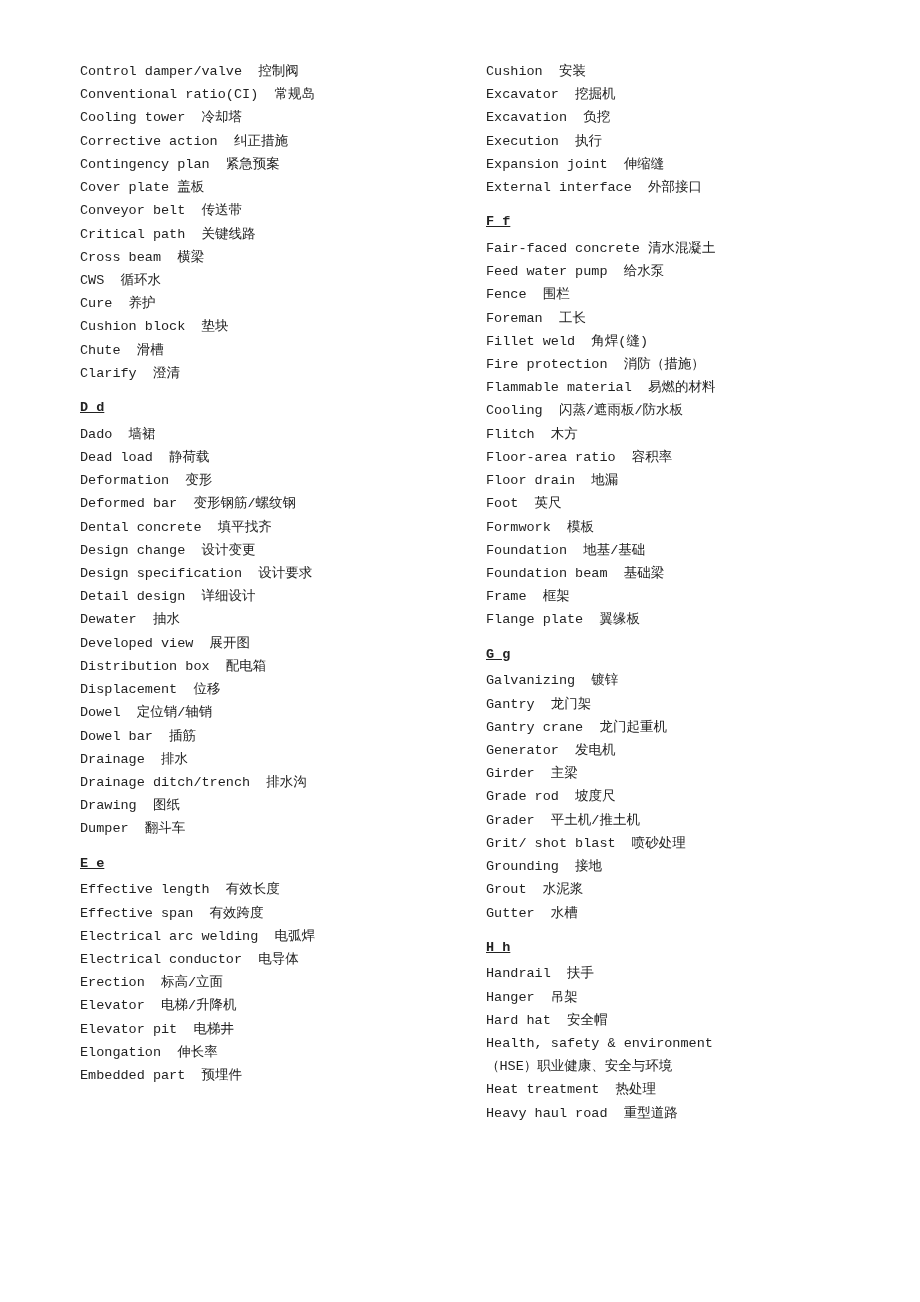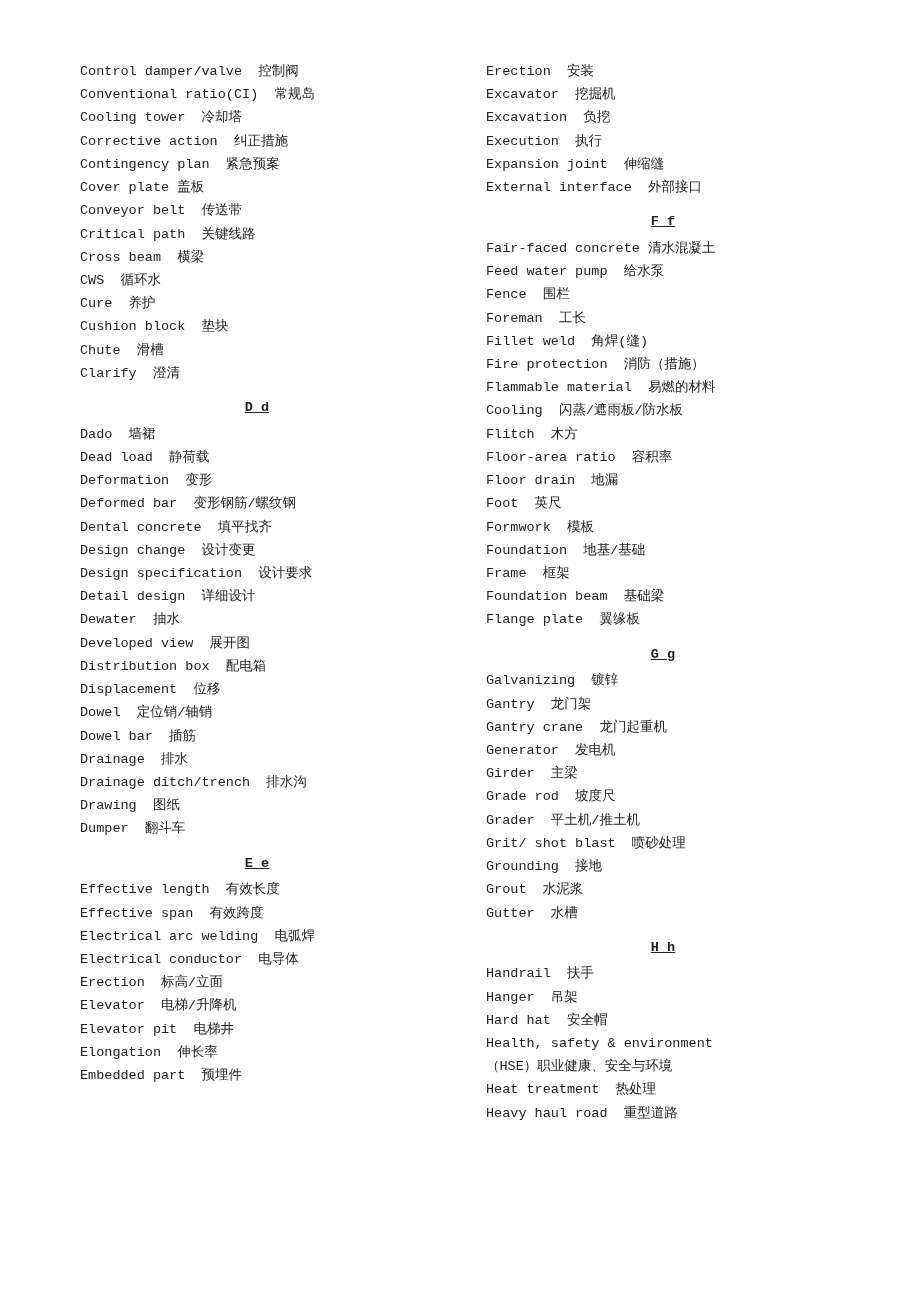--- a/index.html
+++ b/index.html
@@ -23,21 +23,20 @@
     .entry {
       line-height: 1.72;
       white-space: pre-wrap;
     }
     .section-header {
       font-weight: bold;
       text-decoration: underline;
       margin-top: 10px;
       margin-bottom: 2px;
       line-height: 1.9;
-      text-align: center;
     }
   </style>
 </head>
 <body>
 
 <div class="columns">
   <div class="col" id="left-col">
       <div class="entry">Control damper/valve  控制阀</div>
       <div class="entry">Conventional ratio(CI)  常规岛</div>
       <div class="entry">Cooling tower  冷却塔</div>
@@ -76,43 +75,43 @@
       <div class="entry">Effective span  有效跨度</div>
       <div class="entry">Electrical arc welding  电弧焊</div>
       <div class="entry">Electrical conductor  电导体</div>
       <div class="entry">Erection  标高/立面</div>
       <div class="entry">Elevator  电梯/升降机</div>
       <div class="entry">Elevator pit  电梯井</div>
       <div class="entry">Elongation  伸长率</div>
       <div class="entry">Embedded part  预埋件</div>
     </div>
   <div class="col" id="right-col">
-      <div class="entry">Erection  安装</div>
+      <div class="entry">Cushion  安装</div>
       <div class="entry">Excavator  挖掘机</div>
       <div class="entry">Excavation  负挖</div>
       <div class="entry">Execution  执行</div>
       <div class="entry">Expansion joint  伸缩缝</div>
       <div class="entry">External interface  外部接口</div>
       <div class="section-header">F f</div>
       <div class="entry">Fair-faced concrete 清水混凝土</div>
       <div class="entry">Feed water pump  给水泵</div>
       <div class="entry">Fence  围栏</div>
       <div class="entry">Foreman  工长</div>
       <div class="entry">Fillet weld  角焊(缝)</div>
       <div class="entry">Fire protection  消防（措施）</div>
       <div class="entry">Flammable material  易燃的材料</div>
       <div class="entry">Cooling  闪蒸/遮雨板/防水板</div>
       <div class="entry">Flitch  木方</div>
       <div class="entry">Floor-area ratio  容积率</div>
       <div class="entry">Floor drain  地漏</div>
       <div class="entry">Foot  英尺</div>
       <div class="entry">Formwork  模板</div>
       <div class="entry">Foundation  地基/基础</div>
+      <div class="entry">Foundation beam  基础梁</div>
       <div class="entry">Frame  框架</div>
-      <div class="entry">Foundation beam  基础梁</div>
       <div class="entry">Flange plate  翼缘板</div>
       <div class="section-header">G g</div>
       <div class="entry">Galvanizing  镀锌</div>
       <div class="entry">Gantry  龙门架</div>
       <div class="entry">Gantry crane  龙门起重机</div>
       <div class="entry">Generator  发电机</div>
       <div class="entry">Girder  主梁</div>
       <div class="entry">Grade rod  坡度尺</div>
       <div class="entry">Grader  平土机/推土机</div>
       <div class="entry">Grit/ shot blast  喷砂处理</div>

